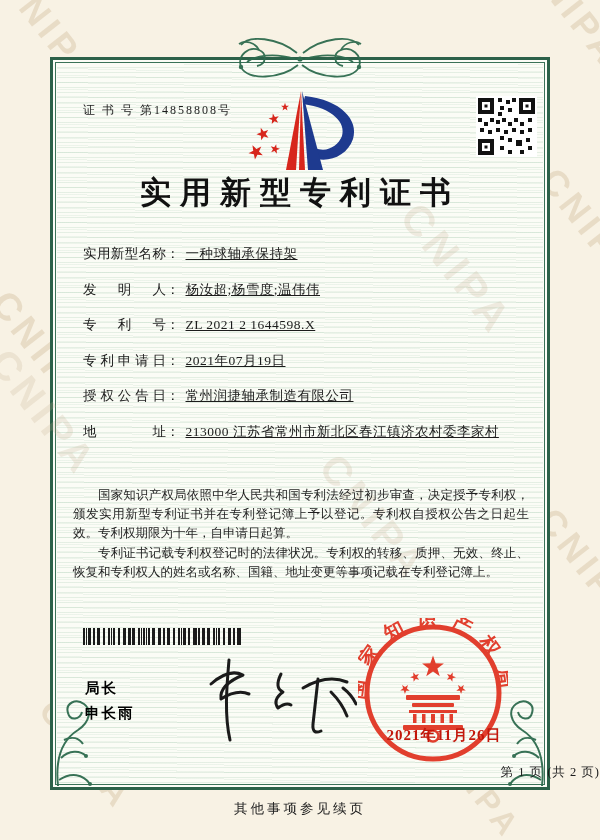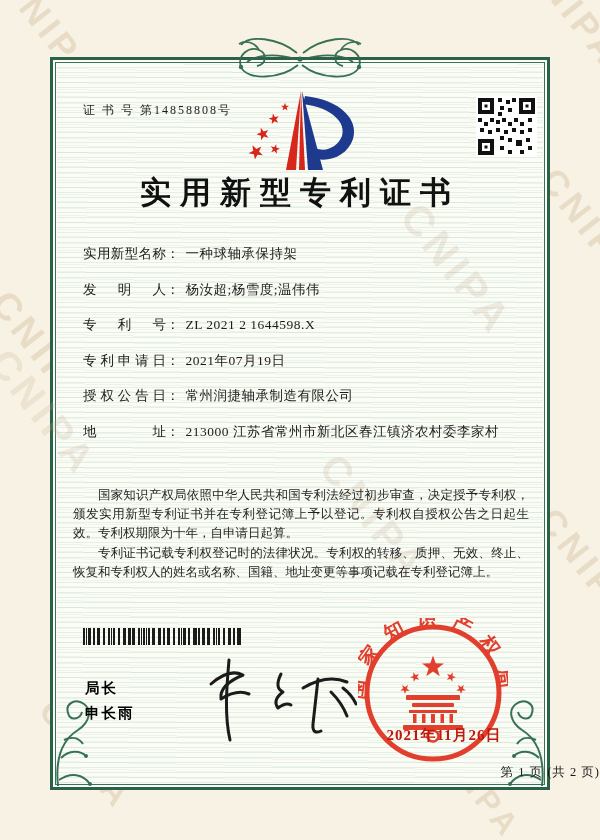--- a/index.html
+++ b/index.html
@@ -33,21 +33,21 @@
   .logo{position:absolute;left:239px;top:86px;}
   .qr{position:absolute;left:476px;top:96px;}
   .title{position:absolute;left:0;top:172px;width:100%;text-align:center;
          font-size:31px;font-weight:bold;letter-spacing:9px;color:#111;}
 
   
   .fields{position:absolute;left:83px;top:245px;font-size:13.5px;}
   .frow{height:18px;margin-bottom:17.5px;white-space:nowrap;}
   .flabel{display:inline-block;width:83px;text-align:justify;text-align-last:justify;}
   .colon{display:inline-block;margin-right:6px;}
-  .fvalue{letter-spacing:0.5px;}
+  .fvalue{letter-spacing:0.5px;text-decoration:underline;}
   .grant2{margin-left:50px;}
 
   
   .paras{position:absolute;left:73px;top:486px;width:456px;font-size:12.5px;
          line-height:19.2px;text-align:justify;color:#1f1f1f;}
   .paras p{margin:0;text-indent:2em;}
 
   
   .barcode{position:absolute;left:83px;top:628px;width:158px;height:17px;
      background-image:
@@ -267,14 +267,15 @@
       <rect x="-2" y="15" width="4" height="9"></rect>
       <rect x="7.5" y="15" width="3.5" height="9"></rect>
       <rect x="16.5" y="15" width="3.5" height="9"></rect>
       <rect x="-30" y="26" width="60" height="5" rx="1"></rect>
       <circle cx="0" cy="37" r="5.5" fill="none" stroke="#e0301e" stroke-width="2.5"></circle>
     </g>
   </svg>
   <div class="seal-date">2021年11月26日</div>
 
   <div class="pageno">第 1 页 (共 2 页)</div>
+  <div class="note">其他事项参见续页</div>
 
 </div>
 
 </body></html>

